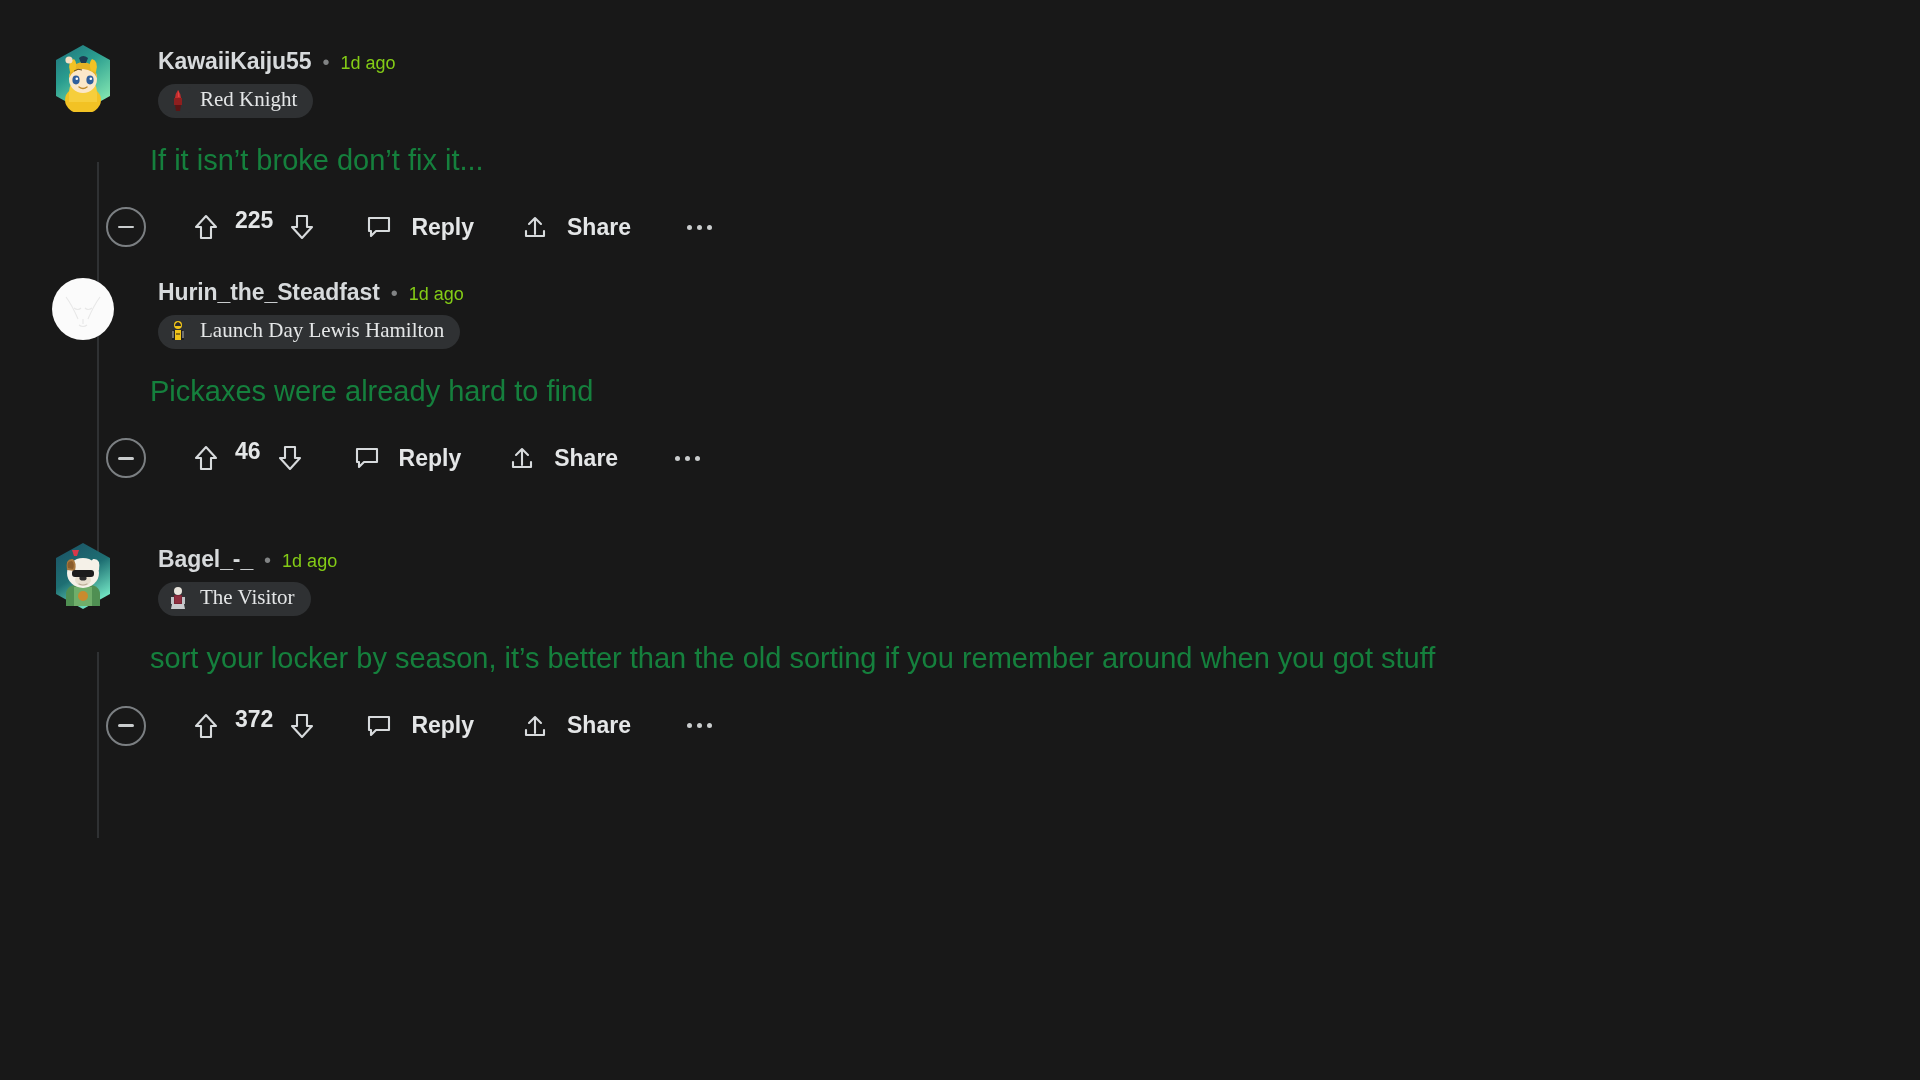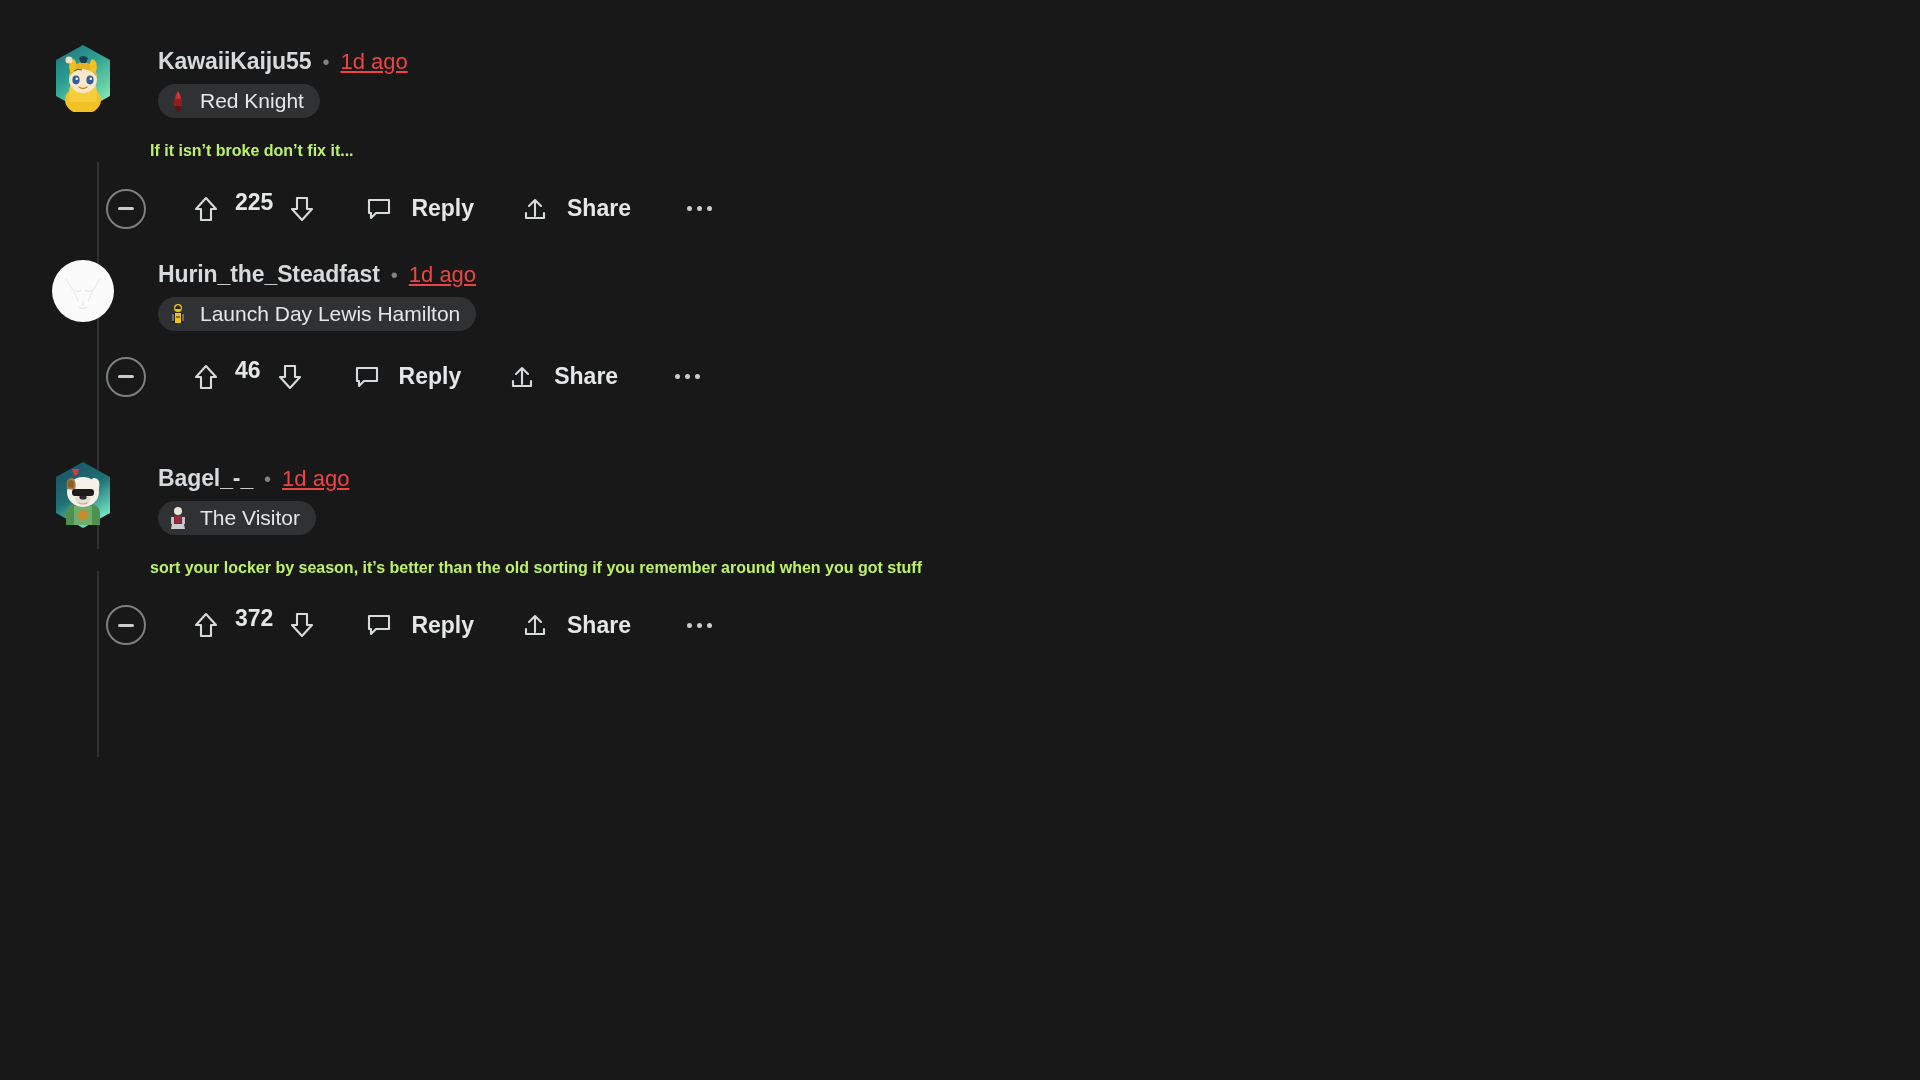--- a/index.html
+++ b/index.html
@@ -72,35 +72,34 @@
     letter-spacing: -0.1px;
   }
 
   .dot-sep {
     color: #818384;
     font-size: 20px;
     margin: 0 11px;
   }
 
   .timestamp {
-    font-size: 22px;
-    color: #ef4444;
-    text-decoration: underline;
+    font-size: 18px;
+    color: #84cc16;
   }
 
   
   .flair {
     display: inline-flex;
-    align-items: center;
     gap: 9px;
     background: #2f3133;
     border-radius: 17px;
     padding: 3px 16px 3px 7px;
     margin-top: 9px;
     height: 34px;
+    font-family: Liberation Serif, serif;
   }
 
   .flair-icon {
     width: 26px;
     height: 26px;
     flex: 0 0 26px;
     border-radius: 3px;
     overflow: hidden;
     display: block;
   }
@@ -111,25 +110,24 @@
     white-space: nowrap;
   }
 
   
   .c-body {
     margin-left: 98px;
     padding-top: 22px;
   }
 
   .c-body p {
-    font-size: 16px;
+    font-size: 29px;
     line-height: 1.42;
-    color: #bef264;
+    color: #15803d;
     margin-bottom: 26px;
-    font-weight: bold;
   }
 
   .c-body p:last-child { margin-bottom: 0; }
 
   
   .actions {
     display: flex;
     align-items: center;
     margin-left: 54px;
     margin-top: 22px;
@@ -351,20 +349,23 @@
               <path d="M7 13 L9 13 L9 20 L7 20 Z" fill="#6f6f6f"></path>
               <path d="M17 13 L19 13 L19 20 L17 20 Z" fill="#6f6f6f"></path>
               <path d="M11 15 L15 15 L15 17 L11 17 Z" fill="#8a6f12"></path>
             </svg>
           </span>
           <span class="flair-label">Launch Day Lewis Hamilton</span>
         </div>
       </div>
     </div>
 
+    <div class="c-body">
+      <p>Pickaxes were already hard to find</p>
+    </div>
 
     <div class="actions">
       <div class="collapse-btn">
           <span></span>
         </div>
 
       <div class="vote-group">
         <div class="vote-arrow">
           <svg width="26" height="28" viewBox="0 0 26 28">
               <path d="M13 3 L23 14 L18 14 L18 25 L8 25 L8 14 L3 14 Z" fill="none" stroke="#d7dadc" stroke-width="2.1" stroke-linejoin="round"></path>

